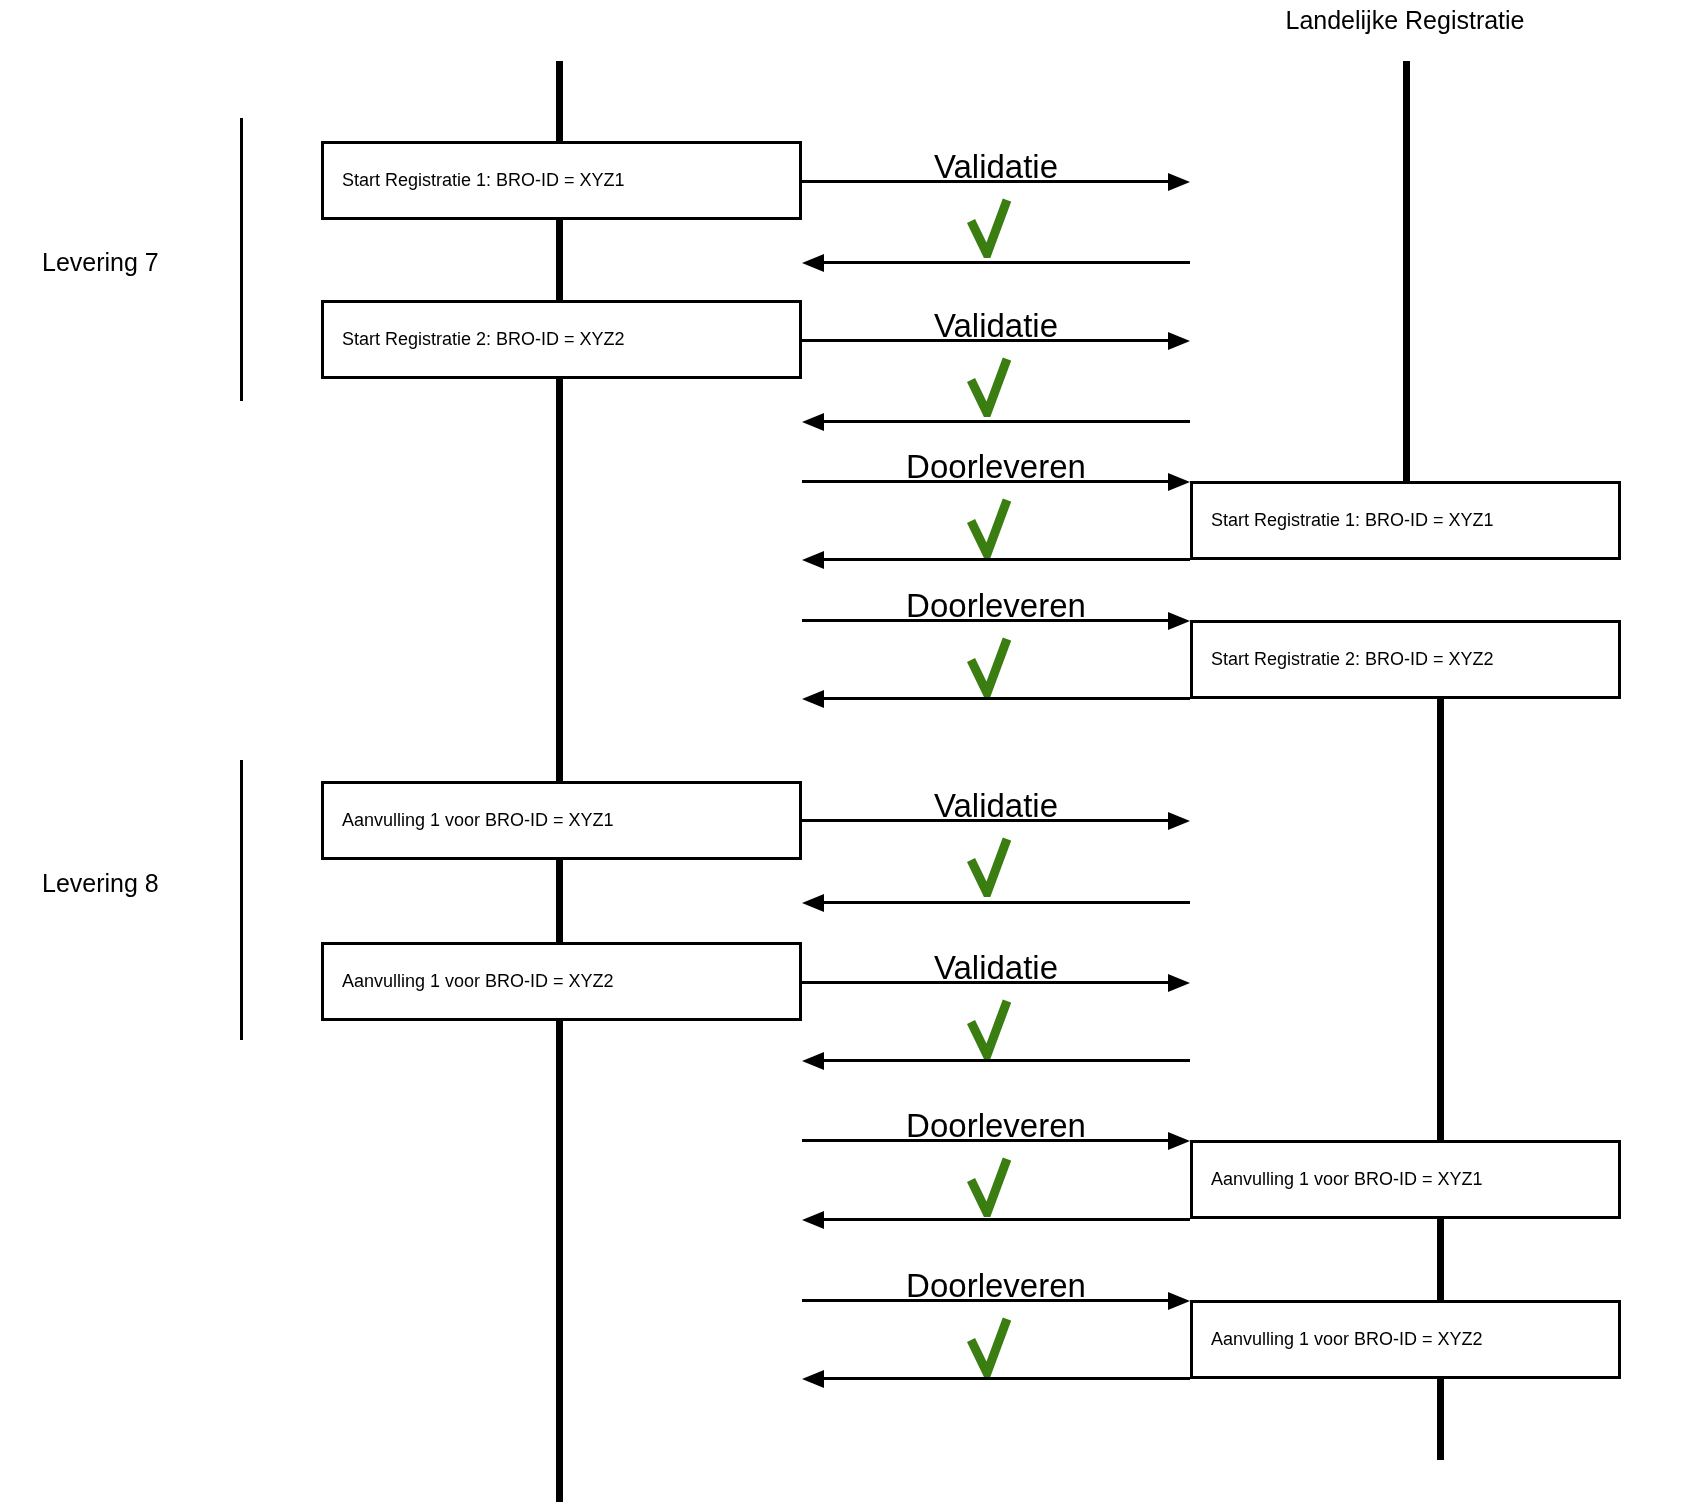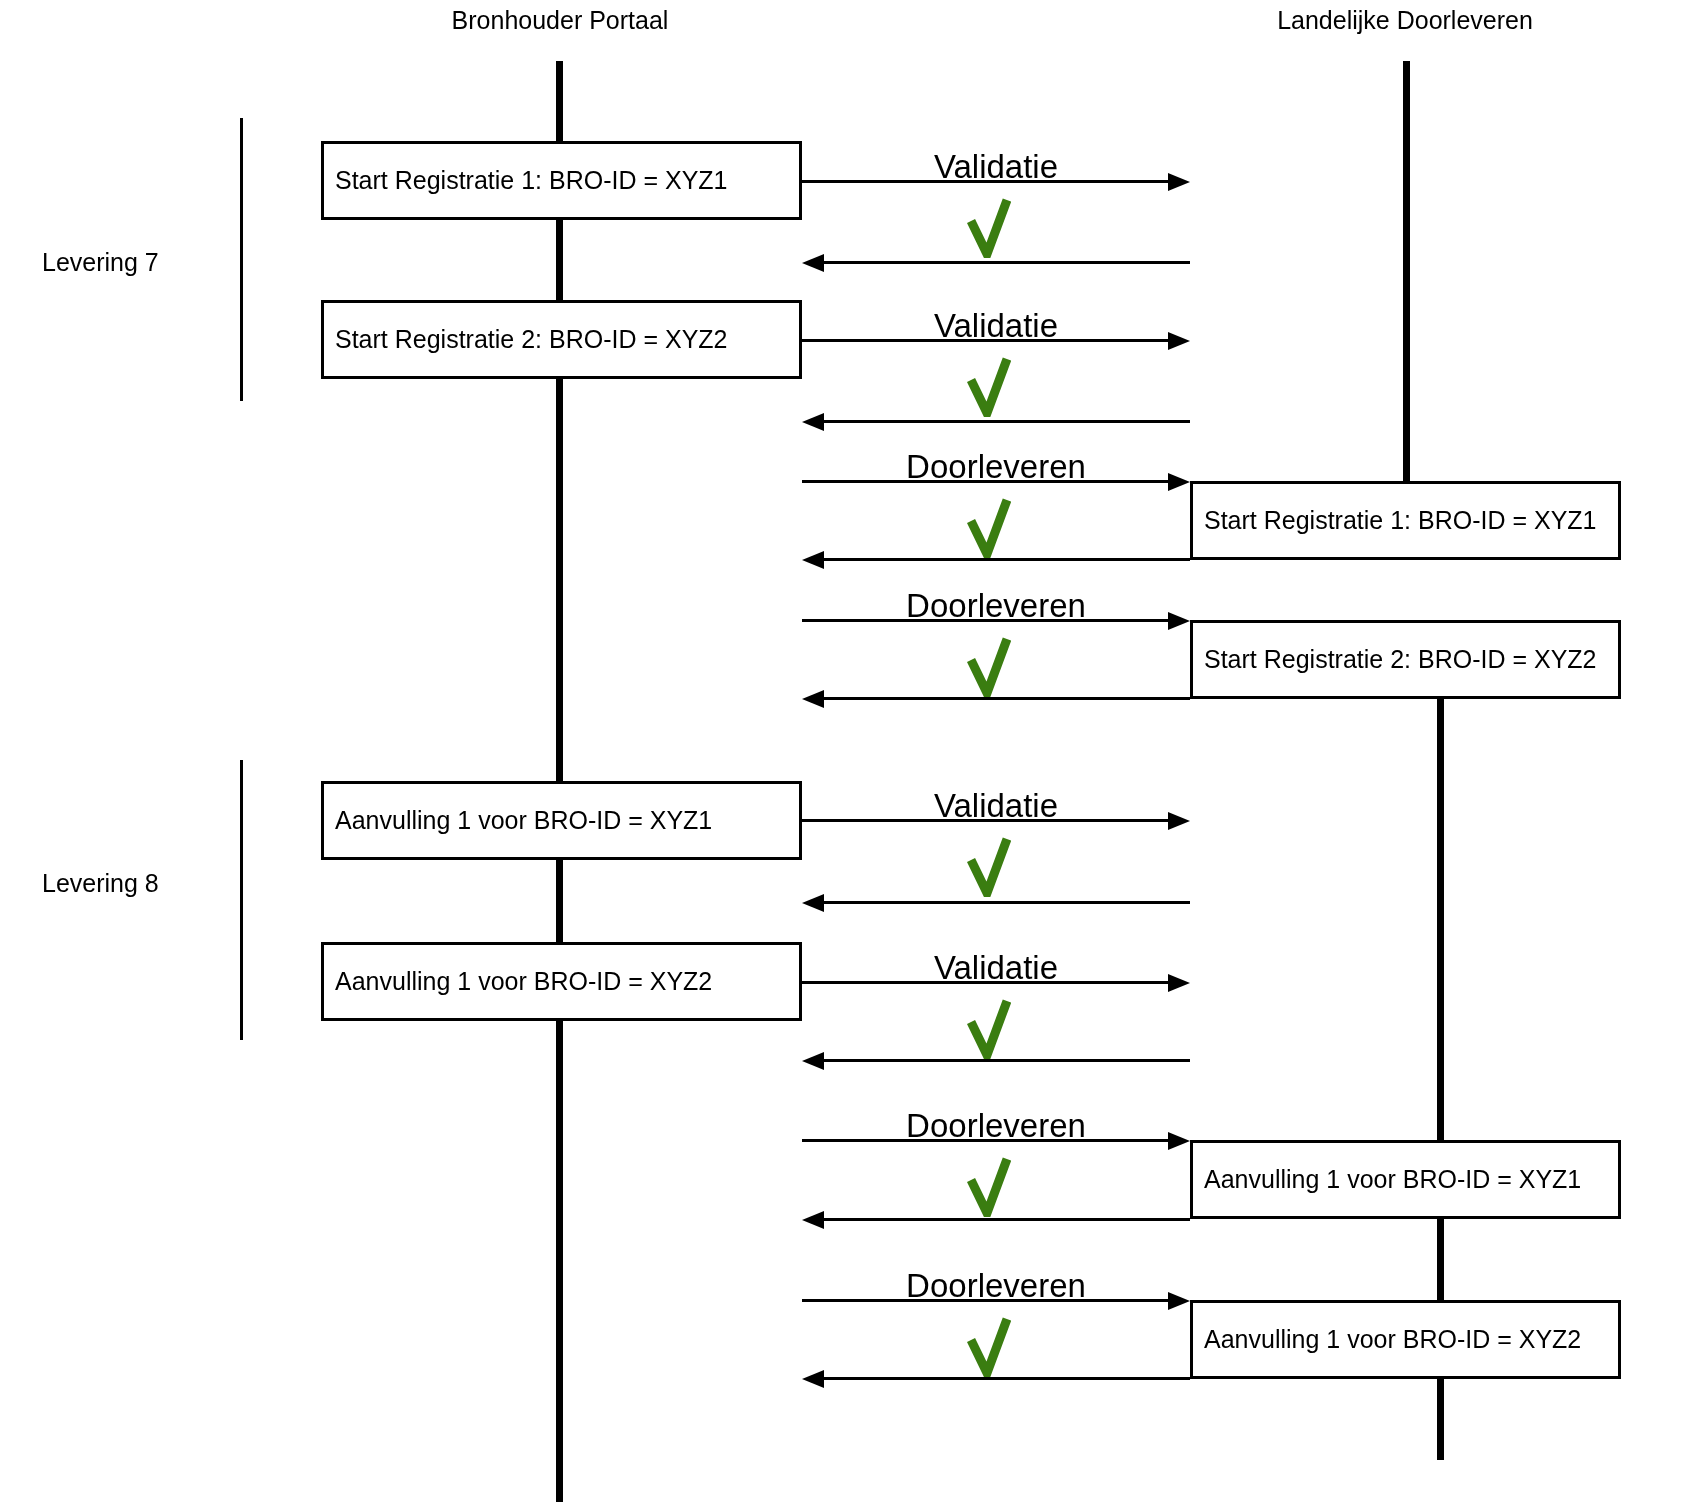--- a/index.html
+++ b/index.html
@@ -6,41 +6,40 @@
   #canvas{
     position:relative;width:1682px;height:1506px;background:var(--background,#ffffff);
     font-family:"Liberation Sans","DejaVu Sans",sans-serif;color:#000;overflow:hidden;
   }
   .actor-title{position:absolute;top:6px;width:420px;text-align:center;font-size:25px;z-index:2;}
   .lifeline{position:absolute;width:7px;background:var(--line,#000);z-index:1;}
   .bracket{position:absolute;width:3px;background:var(--line,#000);z-index:1;}
   .section-label{position:absolute;font-size:25px;z-index:2;white-space:nowrap;}
   .msg-box{
     position:absolute;box-sizing:border-box;background:#fff;border:3px solid var(--line,#000);
-    height:79px;display:flex;align-items:center;padding-left:11px;font-size:25px;
+    height:79px;display:flex;align-items:center;padding-left:18px;font-size:18px;
     white-space:nowrap;z-index:2;
   }
   .msg-box.left{left:321px;width:481px;}
   .msg-box.right{left:1190px;width:431px;}
   .arrow-line{position:absolute;height:3px;background:var(--line,#000);z-index:3;}
   .head-right{position:absolute;width:0;height:0;border-top:9px solid transparent;
     border-bottom:9px solid transparent;border-left:22px solid var(--line,#000);z-index:3;}
   .head-left{position:absolute;width:0;height:0;border-top:9px solid transparent;
     border-bottom:9px solid transparent;border-right:22px solid var(--line,#000);z-index:3;}
   .arrow-label{position:absolute;left:802px;width:388px;text-align:center;
     font-size:33px;z-index:3;white-space:nowrap;}
   .check{position:absolute;z-index:3;color:var(--success-check,#3a7d10);}
 </style>
 </head>
 <body>
 
 <div id="canvas">
 
-  <div class="actor-title" style="left:350px">Bronhouder Portaal</div>
-  <div class="actor-title" style="left:1195px">Landelijke Doorleveren</div>
+  <div class="actor-title" style="left:1195px">Landelijke Registratie</div>
 
   <div class="lifeline" style="left:556px;top:61px;height:1441px"></div>
   <div class="lifeline" style="left:1403px;top:61px;height:420px"></div>
   <div class="lifeline" style="left:1437px;top:698px;height:762px"></div>
 
   <div class="bracket" style="left:240px;top:118px;height:283px"></div>
   <div class="section-label" style="left:42px;top:248px">Levering 7</div>
   <div class="bracket" style="left:240px;top:760px;height:280px"></div>
   <div class="section-label" style="left:42px;top:869px">Levering 8</div>
 

